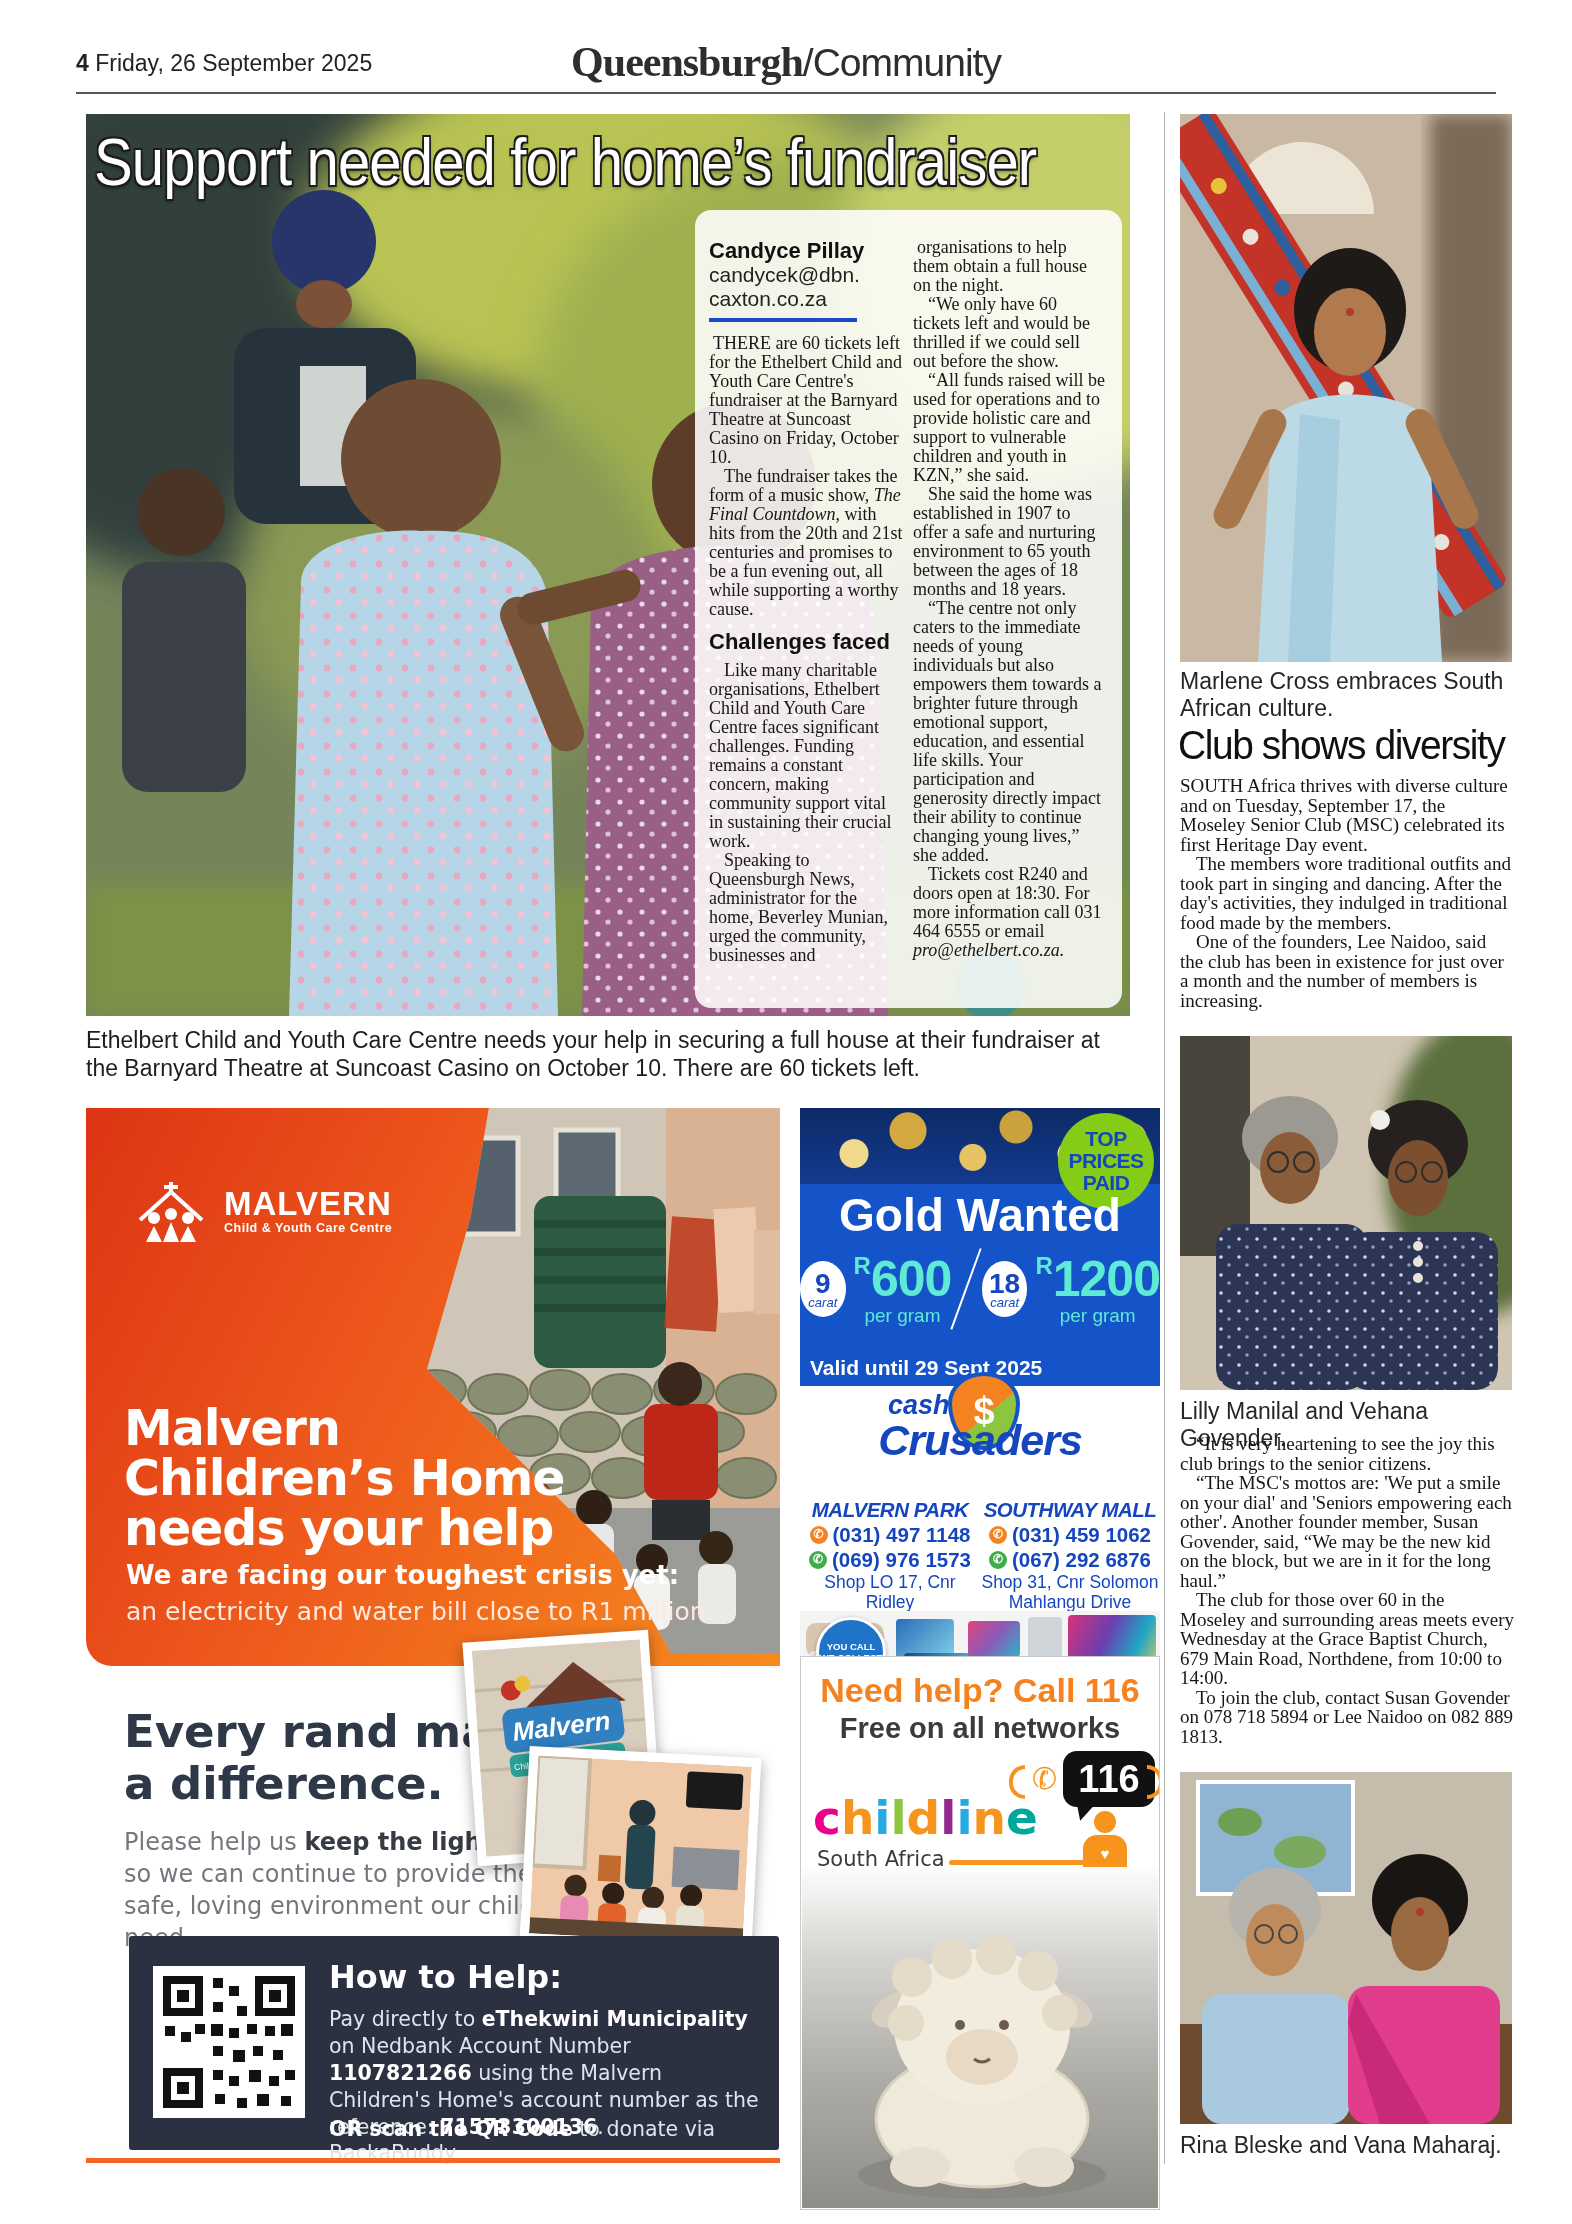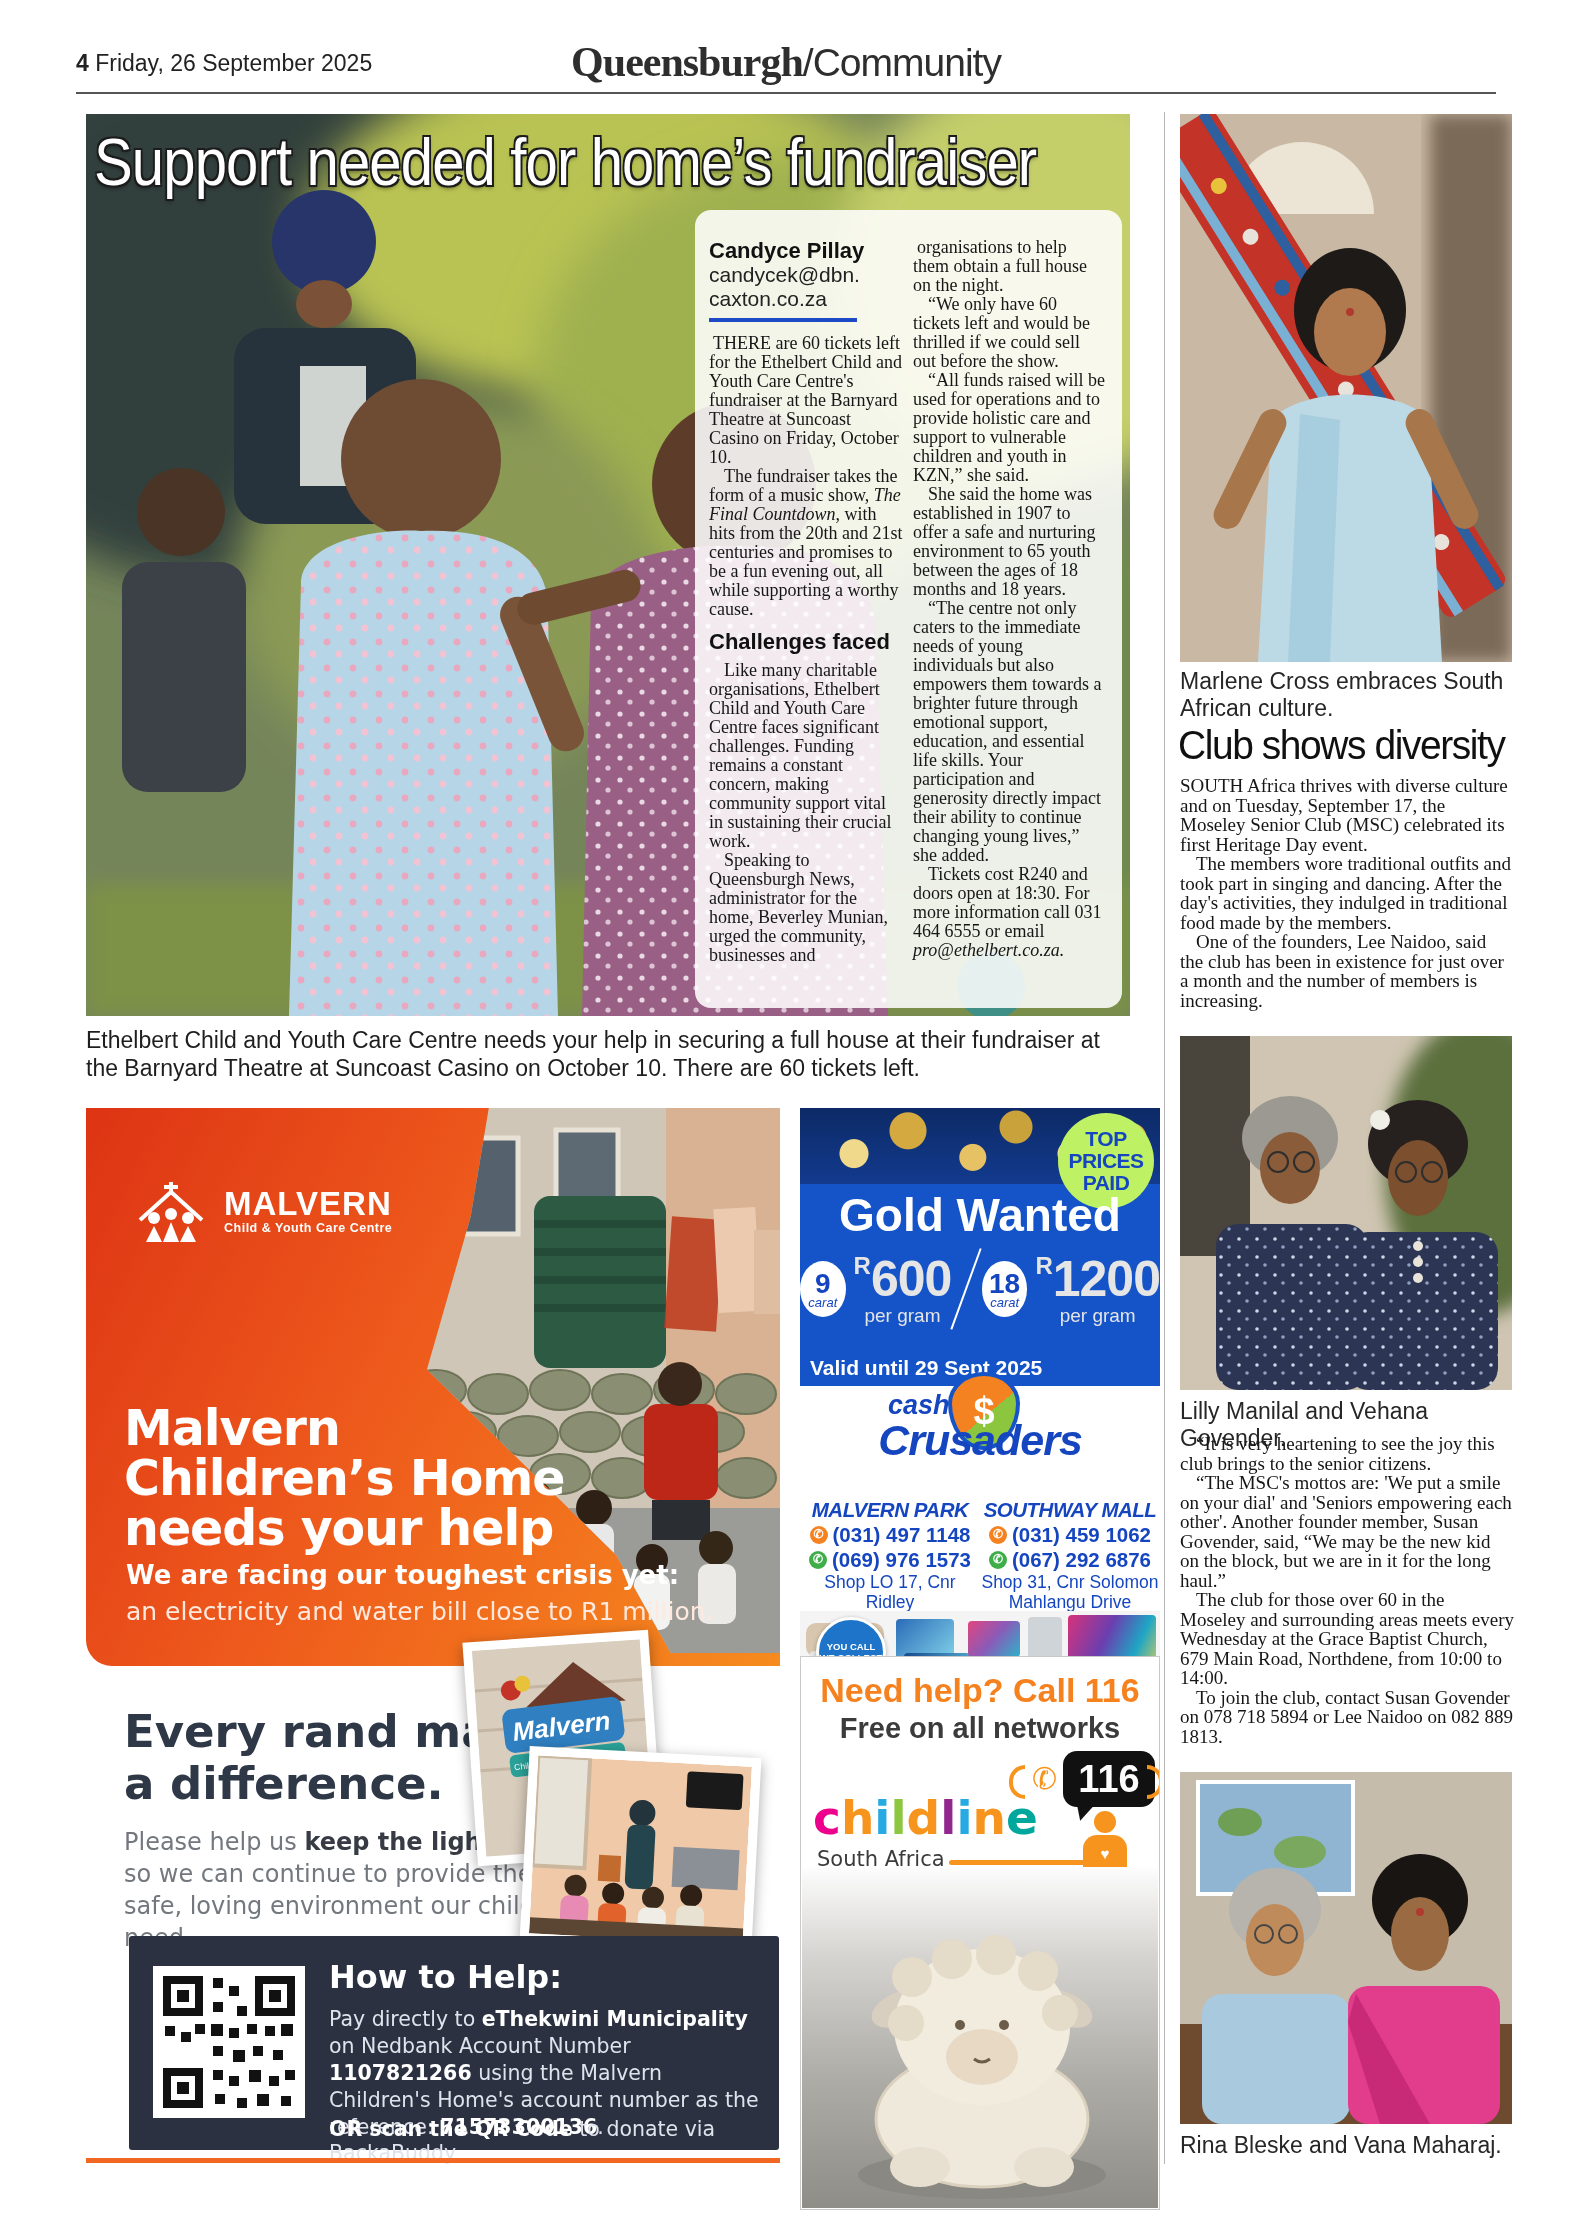--- a/index.html
+++ b/index.html
@@ -73,30 +73,30 @@
   
   #goldad{left:800px;top:1108px;width:360px;height:531px;background:#1453c8;overflow:hidden;}
   #gold-jewel{position:absolute;left:0;top:0;width:360px;height:76px;
      background:radial-gradient(circle at 15% 60%,#f0d98b 0 14px,transparent 15px),
                 radial-gradient(circle at 30% 30%,#d4a93f 0 18px,transparent 19px),
                 radial-gradient(circle at 48% 65%,#e7c265 0 13px,transparent 14px),
                 radial-gradient(circle at 60% 25%,#caa23c 0 16px,transparent 17px),
                 radial-gradient(circle at 75% 60%,#f3de96 0 12px,transparent 13px),
                 radial-gradient(circle at 92% 40%,#d9b44e 0 15px,transparent 16px),
                 linear-gradient(#0d2a66,#123a8e);}
-  #gold-badge{position:absolute;right:6px;top:5px;width:96px;height:96px;border-radius:50%;background:#bef264;
+  #gold-badge{position:absolute;right:6px;top:5px;width:96px;height:96px;border-radius:50%;background:#84cc16;
      display:flex;flex-direction:column;justify-content:center;text-align:center;
      color:#1546c0;font-weight:800;font-size:21px;line-height:22px;letter-spacing:-.5px;}
   #gold-title{position:absolute;left:0;top:80px;width:360px;text-align:center;color:#fff;font-weight:700;font-size:46px;}
   #gold-prices{position:absolute;left:0;top:138px;width:360px;display:flex;justify-content:center;align-items:center;}
   .carat-circle{width:56px;height:56px;border-radius:50%;background:#fff;color:#1546c0;text-align:center;
      display:flex;flex-direction:column;justify-content:center;line-height:1;}
   .carat-circle .cnum{font-weight:800;font-size:28px;}
   .carat-circle .clab{font-style:italic;font-size:13px;margin-top:-2px;}
-  .price{color:#e5e5e5;margin-left:8px;line-height:1;}
+  .price{color:#5eead4;margin-left:8px;line-height:1;}
   .price .amt{font-weight:800;font-size:50px;letter-spacing:-1px;}
   .price .cur{font-weight:800;font-size:24px;vertical-align:22px;}
   .price .per{font-size:19px;text-align:center;margin-top:2px;}
   #gold-slash{width:3px;height:86px;background:#fff;transform:rotate(20deg);margin:0 14px;}
   #gold-valid{position:absolute;left:10px;top:248px;color:#fff;font-weight:700;font-size:21px;}
   #cc-band{position:absolute;left:0;top:278px;width:360px;height:112px;background:#fff;}
   #cc-shield{position:absolute;left:148px;top:-14px;width:64px;height:70px;
      background:linear-gradient(140deg,#f58220 0 55%,#8cc63f 55% 100%);border:4px solid #1453c8;
      border-radius:50% 50% 50% 50% / 40% 40% 60% 60%;color:#fff;font-weight:800;font-size:38px;
      display:flex;align-items:center;justify-content:center;}

